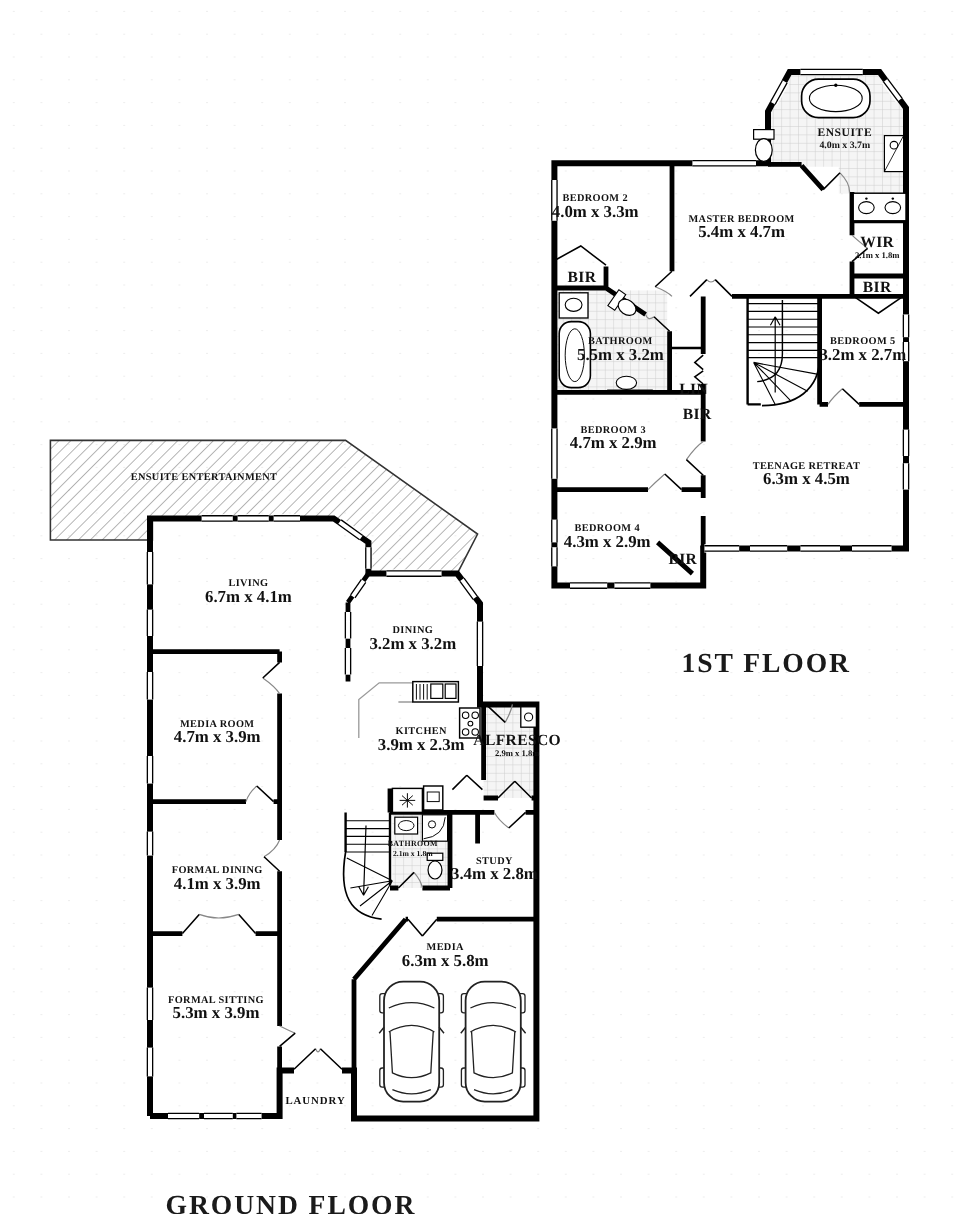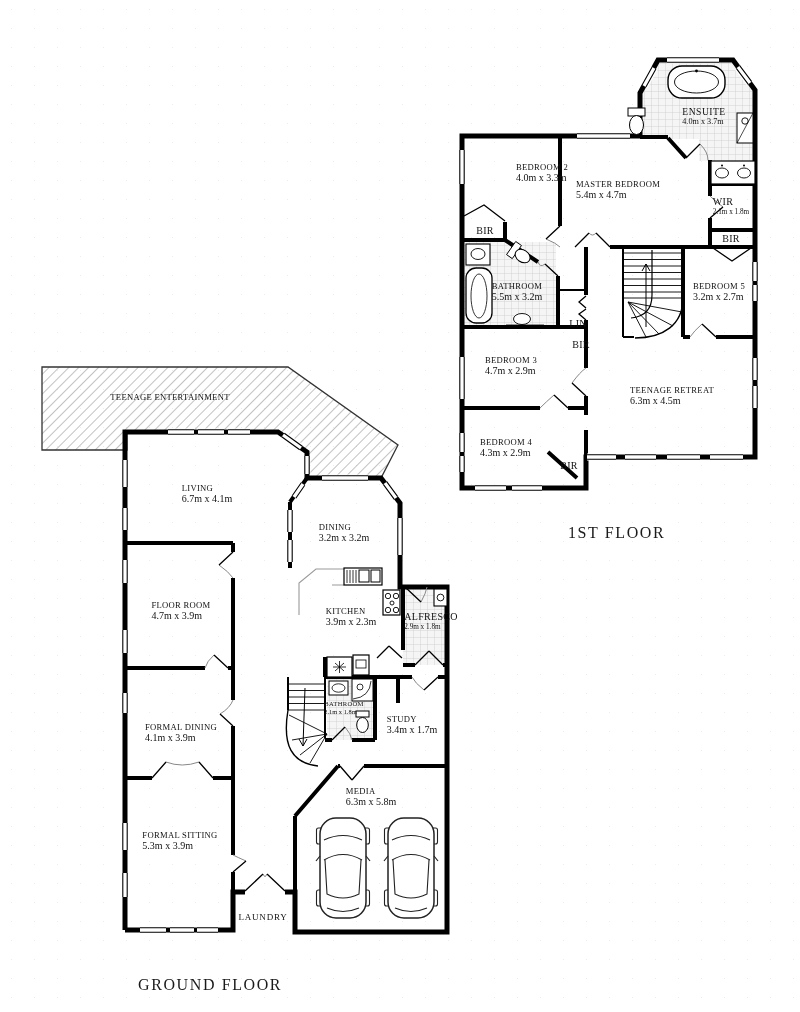--- a/index.html
+++ b/index.html
@@ -1,33 +1,33 @@
 <!DOCTYPE html>
 <html><head>
 <meta charset="utf-8">
 <style>
   html,body{margin:0;padding:0;background:#fff;}
   #canvas{position:relative;width:800px;height:1012px;background:#fff;
     background-image:radial-gradient(#ededed 0.8px, transparent 0.9px);
     background-size:23px 19px;overflow:hidden;
     font-family:"Liberation Serif","DejaVu Serif",serif;color:#111;}
   svg{position:absolute;left:0;top:0;}
-  .lbl{position:absolute;transform:translate(-50%,-50%);text-align:left;
-    font-weight:normal;white-space:nowrap;line-height:1.18;}
+  .lbl{position:absolute;transform:translate(-50%,-50%);text-align:center;
+    font-weight:bold;white-space:nowrap;line-height:1.18;}
   .lbl .nm{display:block;font-size:8.6px;letter-spacing:0.3px;}
-  .lbl .dm{display:block;font-size:10px;}
+  .lbl .dm{display:block;font-size:14px;}
   .lbl-lg .nm{font-size:9.6px;letter-spacing:0.5px;}
   .lbl-lg .dm{font-size:8.2px;}
-  .lbl-sm .nm{font-size:10px;}
+  .lbl-sm .nm{font-size:13px;}
   .lbl-sm .dm{font-size:7.2px;}
   .lbl-xs .nm{font-size:6.6px;}
   .lbl-xs .dm{font-size:6.4px;}
   .lbl-ent .nm{font-size:9px;letter-spacing:0.8px;}
-  .floor-title{position:absolute;font-weight:normal;font-size:16px;
-    letter-spacing:1.6px;color:#1a1a1a;}
+  .floor-title{position:absolute;font-weight:bold;font-size:23px;
+    letter-spacing:1.6px;color:#1a1a1a;margin-top:16px;}
 </style>
 </head>
 <body>
 
 <div id="canvas">
 
 <svg width="800" height="1012" viewBox="0 0 800 1012">
 <defs>
   <pattern id="hatch" width="7" height="7" patternUnits="userSpaceOnUse" patternTransform="rotate(45)">
     <line x1="0" y1="0" x2="0" y2="7" stroke="#777" stroke-width="0.9"></line>
@@ -292,49 +292,49 @@
     <path stroke-width="0.9" d="M623,253 H683 M623,259.5 H683 M623,266 H683 M623,272.5 H683 M623,279 H683 M623,285.5 H683 M623,292 H683 M623,298 H683"></path>
     <path stroke-width="1.4" d="M683,298 C683,325 663,338 635,338"></path>
     <path stroke-width="0.9" d="M628,302 L682,312 M628,302 L673,326 M628,302 L659,334 M628,302 L646,337"></path>
     <path stroke-width="1.2" d="M652,250 V295 Q652,316 631,318"></path>
     <path stroke-width="1" d="M646,327 L646,264 M646,264 L642,271 M646,264 L650,271"></path>
   </g>
 </g>
 </svg>
 
 <div class="lbl" style="left:170px;top:397px">
-      <span class="nm">TEENAGE ENTERTAINMENT</span>
+      <span class="nm">ENSUITE ENTERTAINMENT</span>
     </div>
 <div class="lbl" style="left:207px;top:494px">
       <span class="nm">LIVING</span>
       <span class="dm">6.7m x 4.1m</span>
     </div>
 <div class="lbl" style="left:344px;top:533px">
       <span class="nm">DINING</span>
       <span class="dm">3.2m x 3.2m</span>
     </div>
 <div class="lbl" style="left:181px;top:611px">
-      <span class="nm">FLOOR ROOM</span>
+      <span class="nm">MEDIA ROOM</span>
       <span class="dm">4.7m x 3.9m</span>
     </div>
 <div class="lbl" style="left:351px;top:617px">
       <span class="nm">KITCHEN</span>
       <span class="dm">3.9m x 2.3m</span>
     </div>
 <div class="lbl lbl-sm" style="left:431px;top:621px">
       <span class="nm">ALFRESCO</span>
       <span class="dm">2.9m x 1.8m</span>
     </div>
 <div class="lbl lbl-xs" style="left:344px;top:708px">
       <span class="nm">BATHROOM</span>
       <span class="dm">2.1m x 1.8m</span>
     </div>
 <div class="lbl" style="left:412px;top:725px">
       <span class="nm">STUDY</span>
-      <span class="dm">3.4m x 1.7m</span>
+      <span class="dm">3.4m x 2.8m</span>
     </div>
 <div class="lbl" style="left:181px;top:733px">
       <span class="nm">FORMAL DINING</span>
       <span class="dm">4.1m x 3.9m</span>
     </div>
 <div class="lbl" style="left:180px;top:841px">
       <span class="nm">FORMAL SITTING</span>
       <span class="dm">5.3m x 3.9m</span>
     </div>
 <div class="lbl" style="left:371px;top:797px">
@@ -343,21 +343,21 @@
     </div>
 <div class="lbl lbl-ent" style="left:263px;top:917px">
       <span class="nm">LAUNDRY</span>
     </div>
 <div class="floor-title" style="left:138px;top:976px">GROUND FLOOR</div>
 
 <div class="lbl lbl-lg" style="left:704px;top:116px">
       <span class="nm">ENSUITE</span>
       <span class="dm">4.0m x 3.7m</span>
     </div>
-<div class="lbl" style="left:542px;top:173px">
+<div class="lbl" style="left:496px;top:173px">
       <span class="nm">BEDROOM 2</span>
       <span class="dm">4.0m x 3.3m</span>
     </div>
 <div class="lbl" style="left:618px;top:190px">
       <span class="nm">MASTER BEDROOM</span>
       <span class="dm">5.4m x 4.7m</span>
     </div>
 <div class="lbl lbl-sm" style="left:731px;top:206px">
       <span class="nm">WIR</span>
       <span class="dm">2.1m x 1.8m</span>

